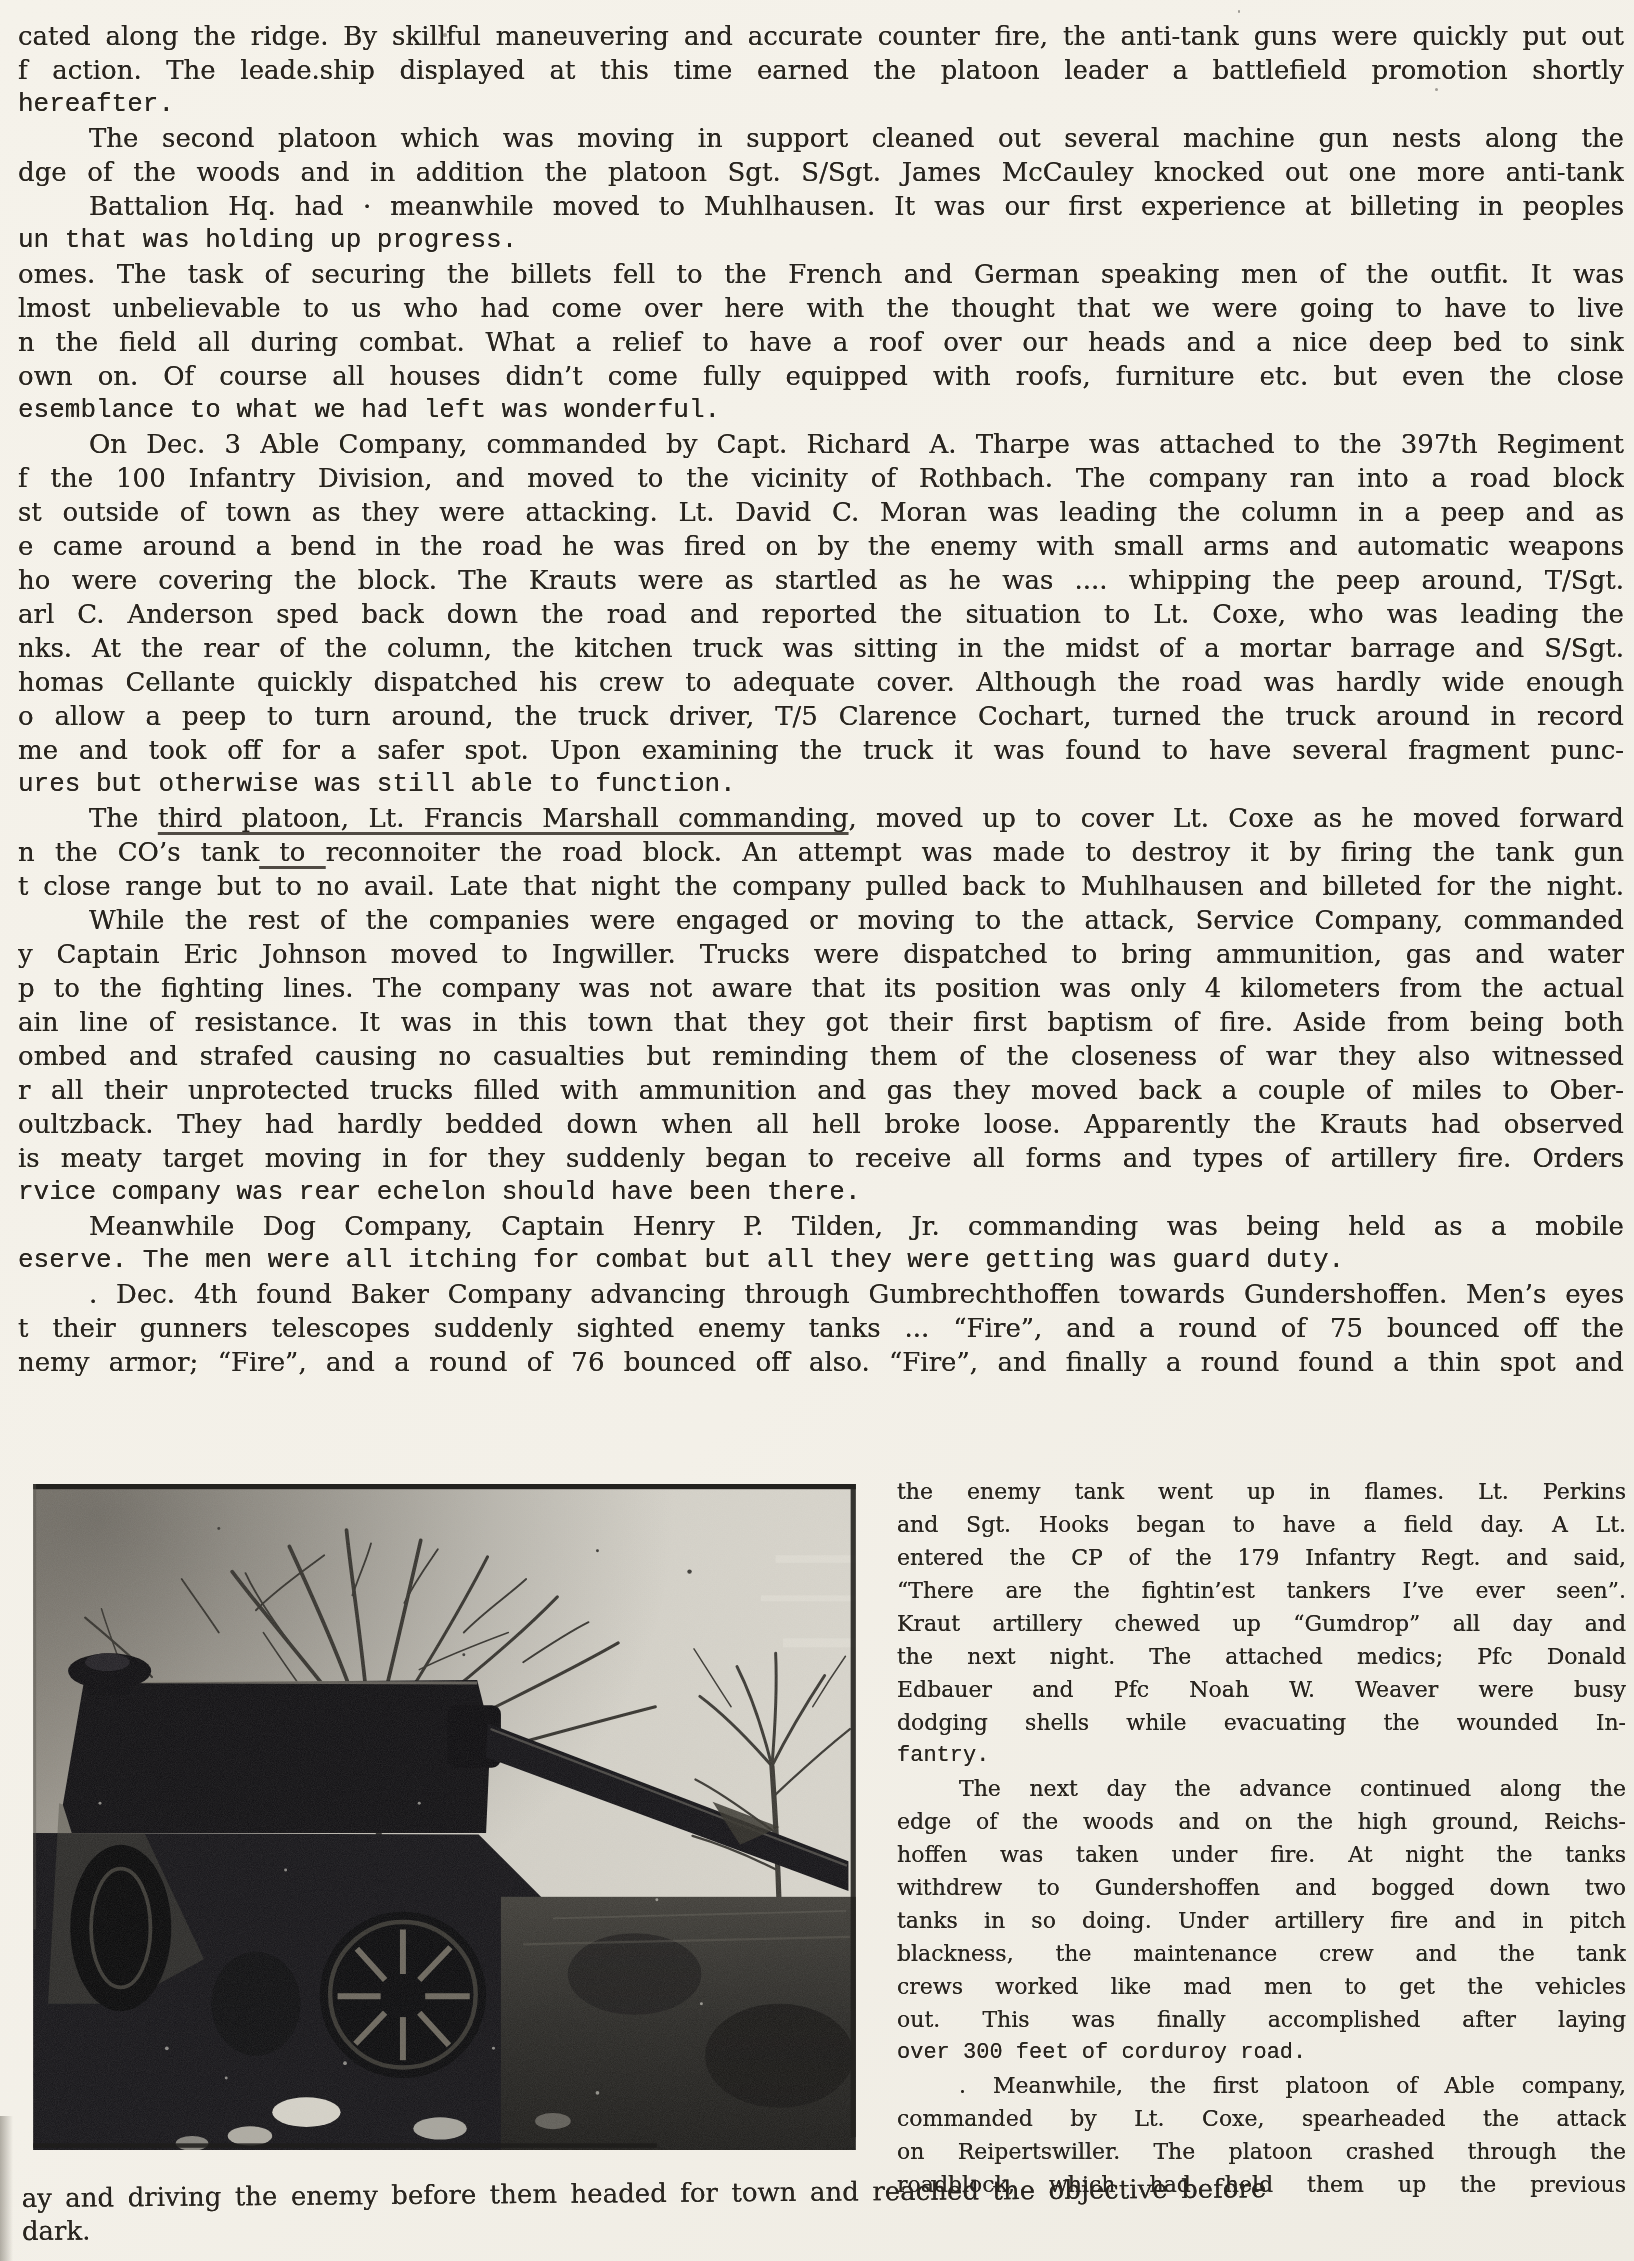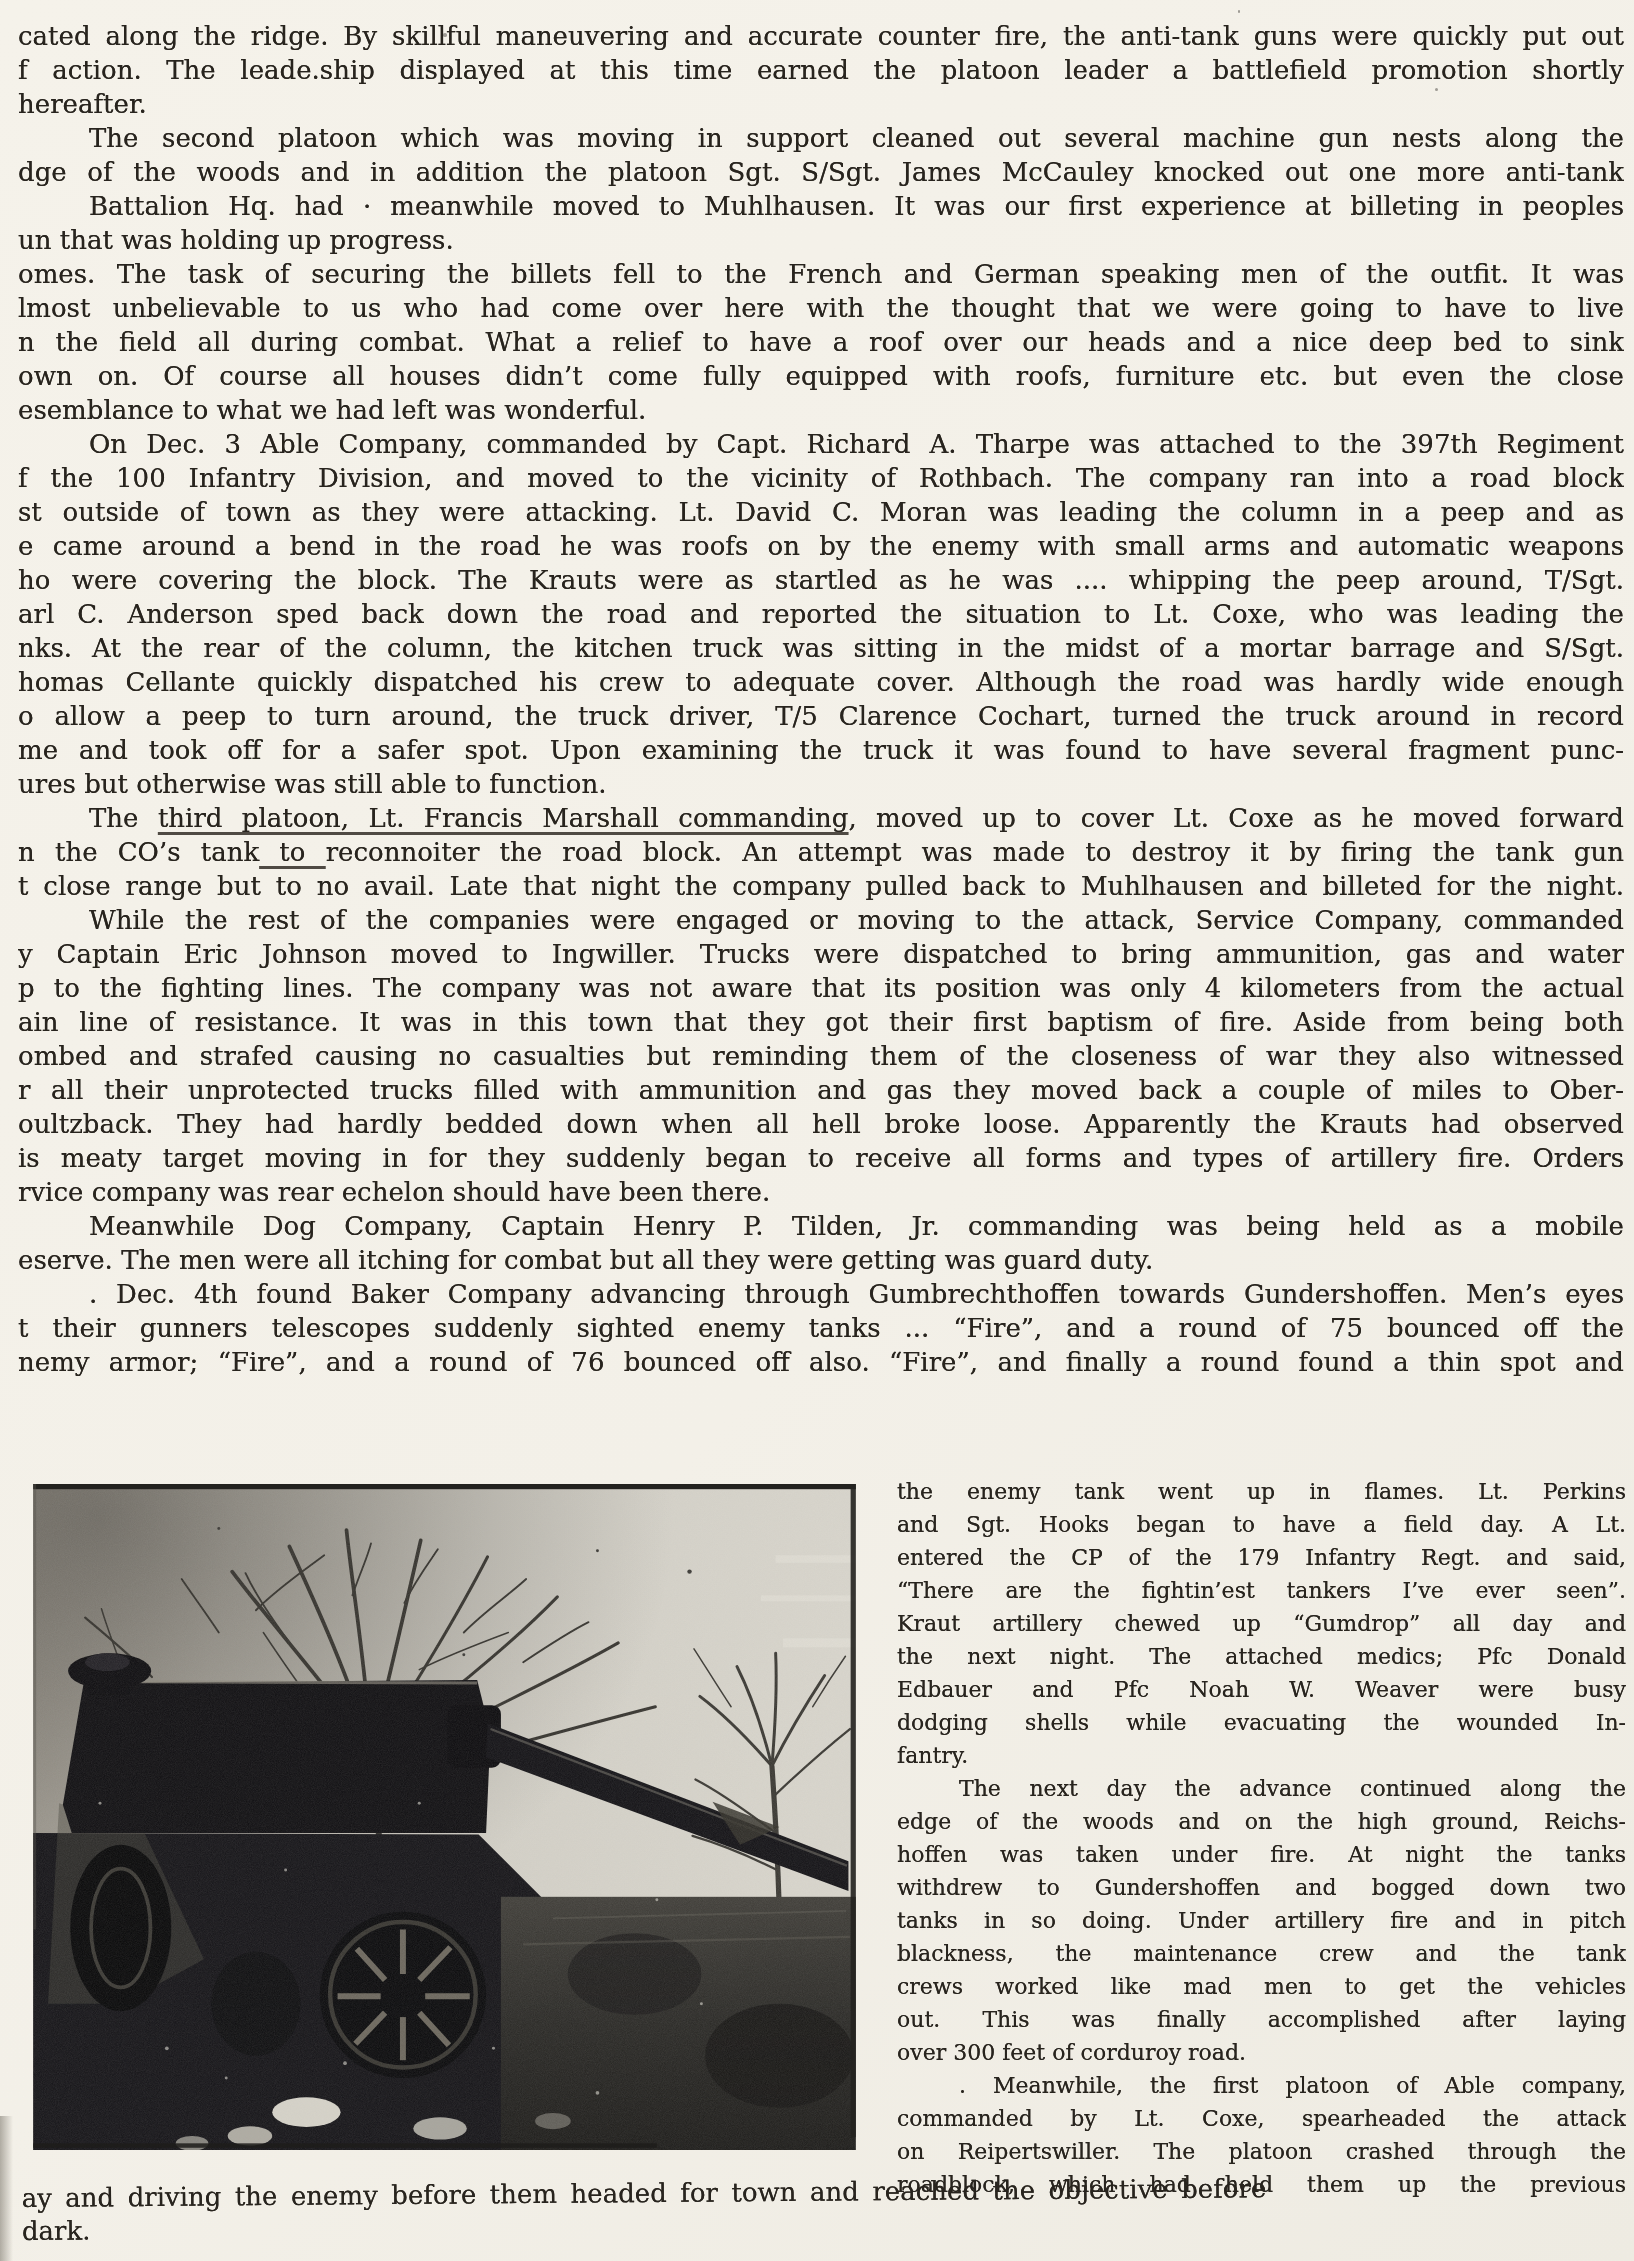--- a/index.html
+++ b/index.html
@@ -11,21 +11,21 @@
   }
   #top-text { position:absolute; left:18px; top:19.3px; width:1606px; }
   #right-col { position:absolute; left:897px; top:1475px; width:729px; }
   .line {
     font-size:26px; line-height:34px; height:34px;
     text-align:justify; text-align-last:justify;
     text-shadow:0 0 0.4px rgba(40,36,30,.85);
     white-space:normal; overflow:hidden;
   }
   #right-col .line { font-size:22px; line-height:33px; height:33px; }
-  .line.endp { text-align:center; text-align-last:left; }
+  .line.endp { text-align:center; text-align-last:left;font-family:Liberation Mono, monospace; }
   .line.indent { text-indent:71px; }
   #right-col .line.indent { text-indent:62px; }
   .pencil {
     text-decoration:underline;
     text-decoration-thickness:5.2px;
     text-decoration-color:rgba(92,86,76,.42);
     text-underline-offset:5.2px;
   }
   #bottom-line {
     position:absolute; left:22px; top:2182px; width:1278px;
@@ -58,21 +58,21 @@
       <div class="line indent">Battalion Hq. had · meanwhile moved to Muhlhausen. It was our first experience at billeting in peoples</div>
       <div class="line endp">un that was holding up progress.</div>
       <div class="line">omes. The task of securing the billets fell to the French and German speaking men of the outfit. It was</div>
       <div class="line">lmost unbelievable to us who had come over here with the thought that we were going to have to live</div>
       <div class="line">n the field all during combat. What a relief to have a roof over our heads and a nice deep bed to sink</div>
       <div class="line">own on. Of course all houses didn’t come fully equipped with roofs, furniture etc. but even the close</div>
       <div class="line endp">esemblance to what we had left was wonderful.</div>
       <div class="line indent">On Dec. 3 Able Company, commanded by Capt. Richard A. Tharpe was attached to the 397th Regiment</div>
       <div class="line">f the 100 Infantry Division, and moved to the vicinity of Rothbach. The company ran into a road block</div>
       <div class="line">st outside of town as they were attacking. Lt. David C. Moran was leading the column in a peep and as</div>
-      <div class="line">e came around a bend in the road he was roofs on by the enemy with small arms and automatic weapons</div>
+      <div class="line">e came around a bend in the road he was fired on by the enemy with small arms and automatic weapons</div>
       <div class="line">ho were covering the block. The Krauts were as startled as he was .... whipping the peep around, T/Sgt.</div>
       <div class="line">arl C. Anderson sped back down the road and reported the situation to Lt. Coxe, who was leading the</div>
       <div class="line">nks. At the rear of the column, the kitchen truck was sitting in the midst of a mortar barrage and S/Sgt.</div>
       <div class="line">homas Cellante quickly dispatched his crew to adequate cover. Although the road was hardly wide enough</div>
       <div class="line">o allow a peep to turn around, the truck driver, T/5 Clarence Cochart, turned the truck around in record</div>
       <div class="line">me and took off for a safer spot. Upon examining the truck it was found to have several fragment punc-</div>
       <div class="line endp">ures but otherwise was still able to function.</div>
       <div class="line indent">The <span class="pencil">third platoon, Lt. Francis Marshall commanding</span>, moved up to cover Lt. Coxe as he moved forward</div>
       <div class="line">n the CO’s tank<span class="pencil"> to </span>reconnoiter the road block. An attempt was made to destroy it by firing the tank gun</div>
       <div class="line">t close range but to no avail. Late that night the company pulled back to Muhlhausen and billeted for the night.</div>

